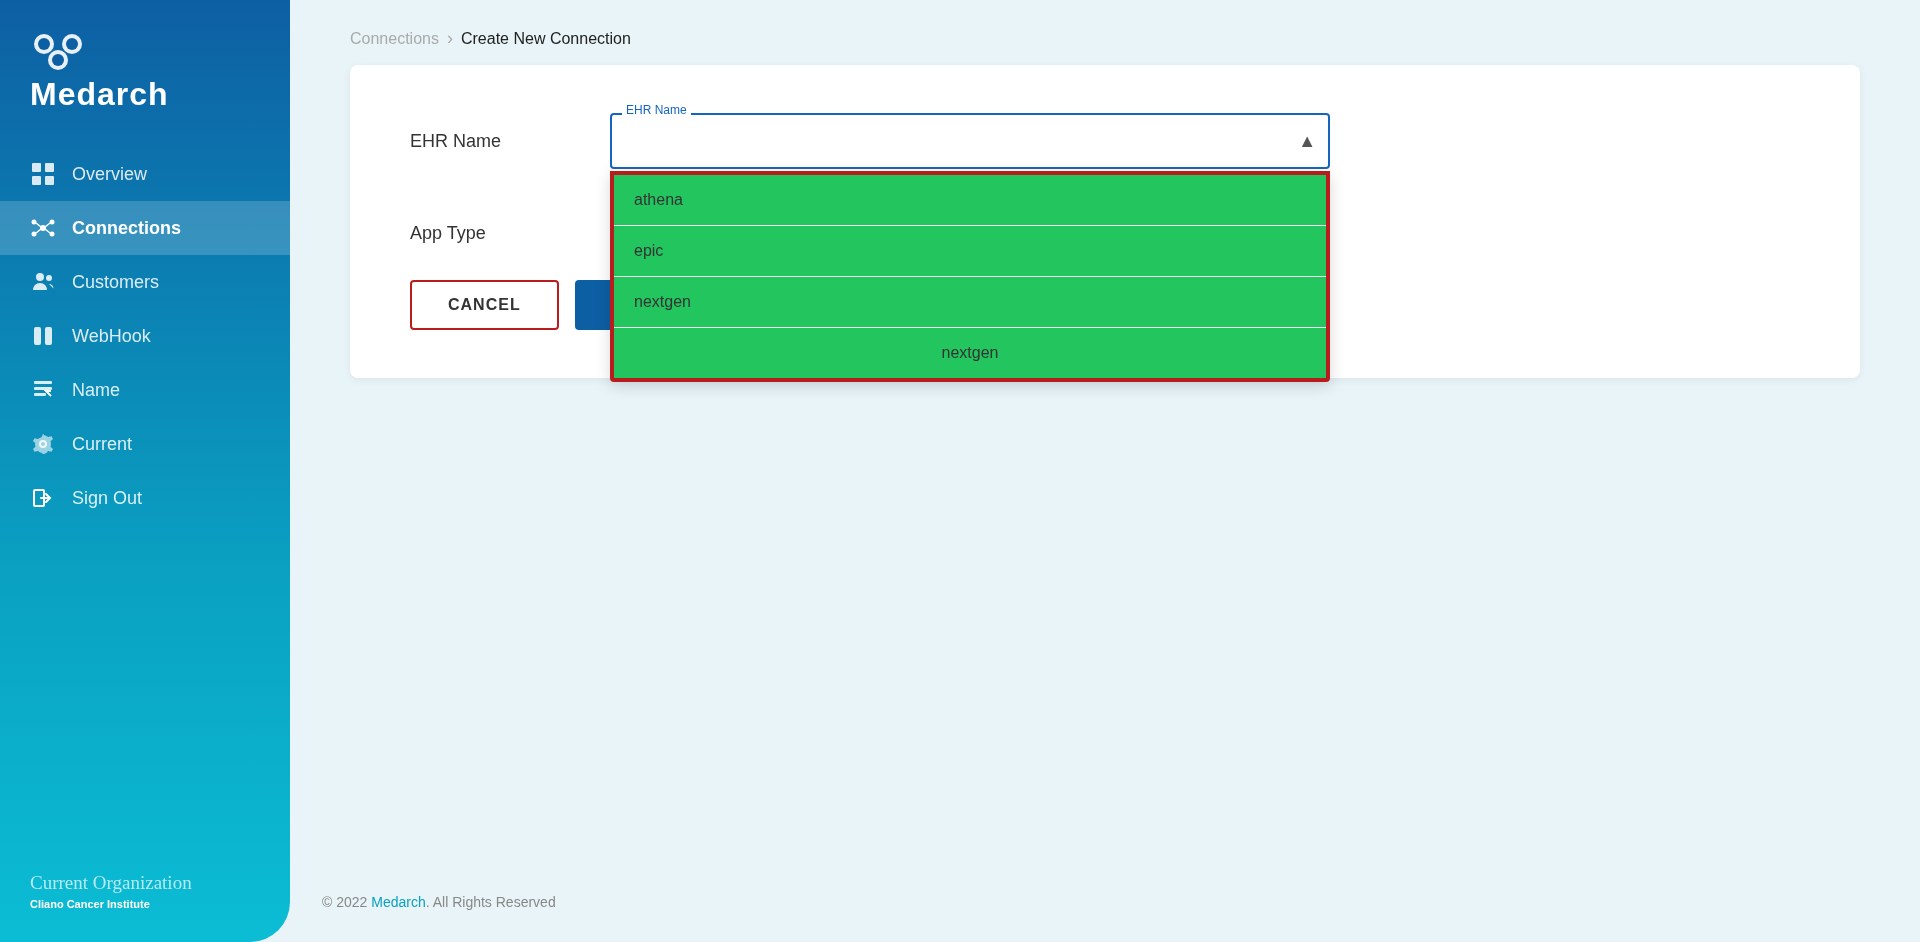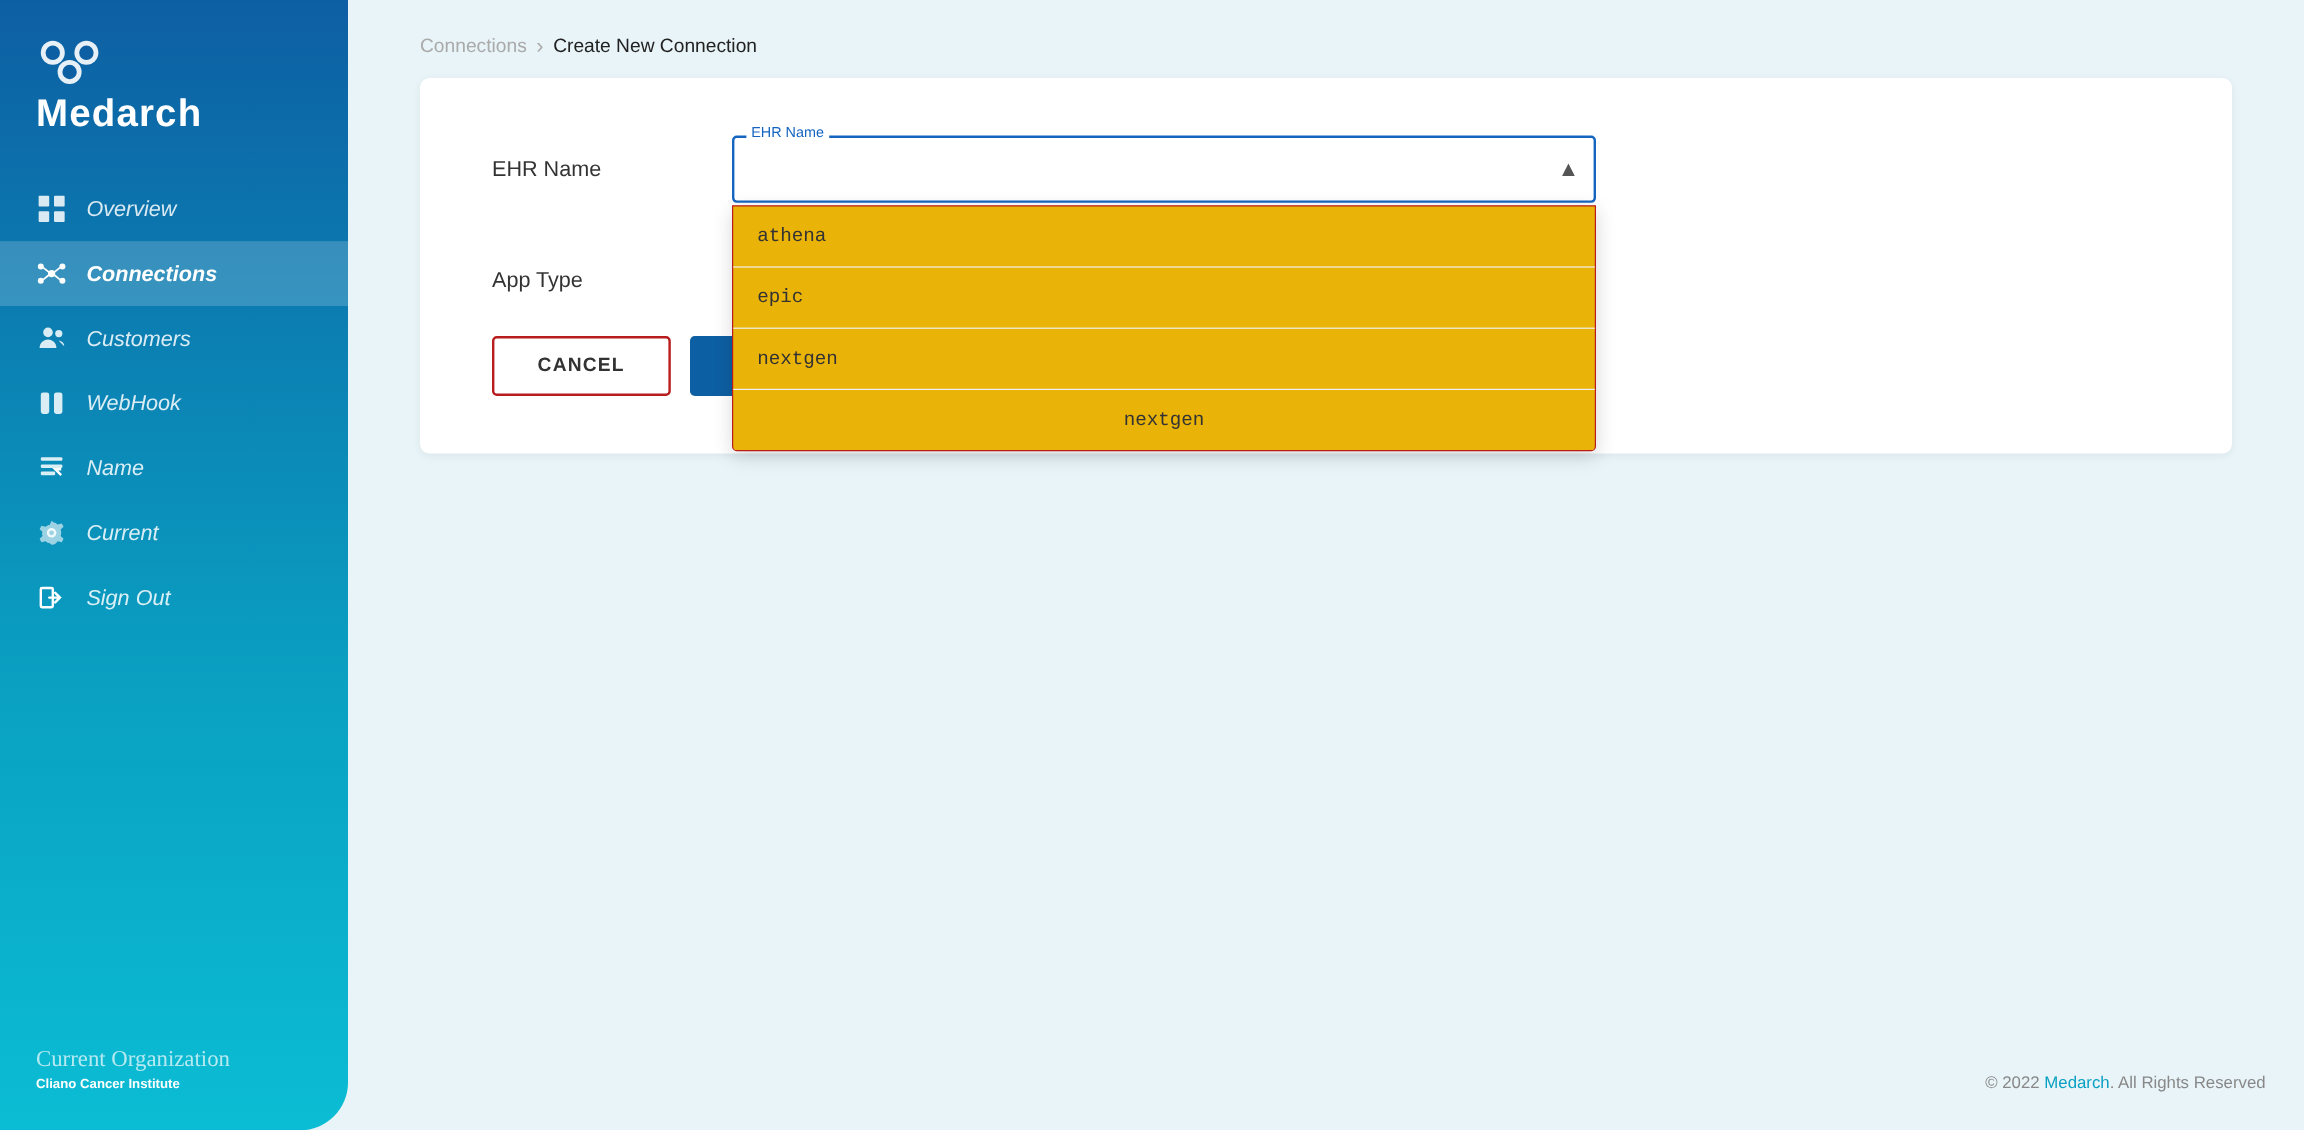--- a/index.html
+++ b/index.html
@@ -46,21 +46,20 @@
       display: flex;
       align-items: center;
       padding: 14px 30px;
       color: rgba(255,255,255,0.85);
       font-size: 18px;
       font-weight: 400;
       cursor: pointer;
       border-radius: 0;
       gap: 16px;
       transition: background 0.15s;
-      font-style: italic;
     }
 
     .nav-item.active {
       background: rgba(255,255,255,0.18);
       color: white;
       font-weight: 600;
     }
 
     .nav-item .nav-icon {
       width: 26px;
@@ -190,26 +189,25 @@
       font-size: 18px;
       pointer-events: none;
     }
 
     
     .dropdown-list {
       position: absolute;
       top: 58px;
       left: 0;
       width: 100%;
-      background: #eab308;
-      border: 1px solid #b91c1c;
+      background: #22c55e;
+      border: 4px solid #b91c1c;
       border-radius: 0 0 4px 4px;
       box-shadow: 0 4px 16px rgba(0,0,0,0.15);
       z-index: 100;
-      font-family: Liberation Mono, monospace;
     }
 
     .dropdown-item {
       padding: 16px 20px;
       font-size: 16px;
       color: #333;
       cursor: pointer;
       border-bottom: 1px solid #f0f0f0;
     }
 
@@ -246,21 +244,21 @@
       letter-spacing: 1px;
       padding: 14px 36px;
       border-radius: 4px;
       cursor: pointer;
       border: none;
       min-width: 140px;
     }
 
     
     .footer {
-      text-align: right;
+      text-align: left;
       padding: 32px;
       color: #888;
       font-size: 14px;
       margin-top: auto;
     }
 
     .footer-link {
       color: #0aa0c2;
       font-weight: 500;
     }

